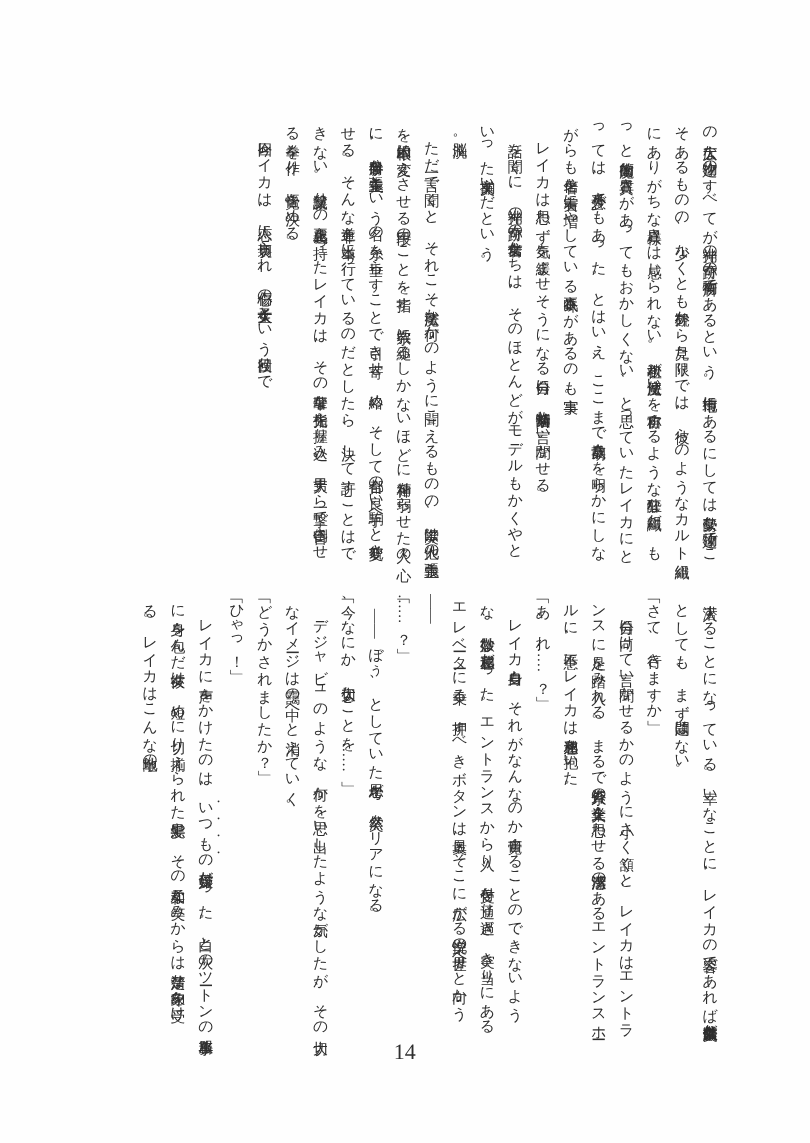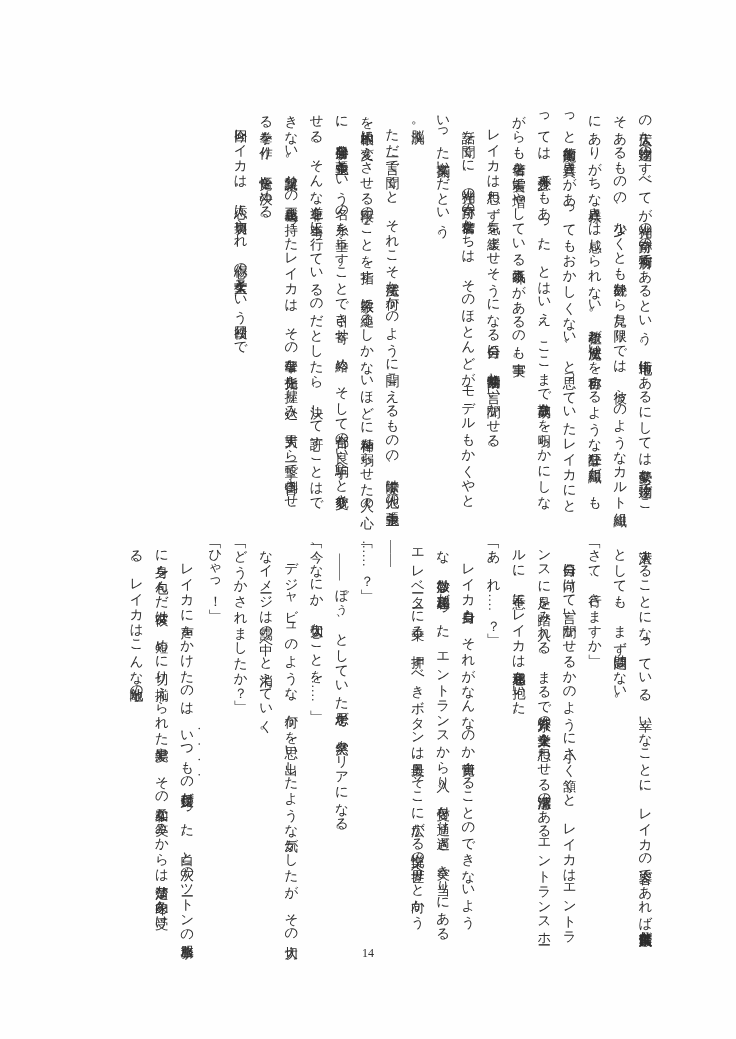--- a/index.html
+++ b/index.html
@@ -47,21 +47,21 @@
     text-emphasis-position: over right;
   }
 
   .page-number {
     position: absolute;
     top: 946px;
     left: 0;
     width: 736px;
     text-align: center;
     font-family: "Liberation Serif", "DejaVu Serif", serif;
-    font-size: 12px;
+    font-size: 20px;
     color: #2e2e2e;
   }
 </style>
 </head>
 <body>
 
 <div id="upper-dan" class="dan">
     <p class="para"><span class="seg">の広大な建物のすべてが神光の奇跡の所有物であるという。市街地にあるにしては豪勢な建物でこそあるものの、少なくとも外観から見た限りでは、彼らのようなカルト組織にありがちな異様さは感じられない。教祖が魔法使いを自称するような酔狂な組織だ。もっと魔術的な異質さがあってもおかしくない、と思っていたレイカにとっては、少々意外でもあった。とはいえ、ここまで胡散臭さを明らかにしながらも信者を着実に増やしている不気味さがあるのも事実。</span></p>
     <p class="para"><span class="seg">　レイカは思わず気を緩ませそうになる自分に、油断禁物と言い聞かせる。</span></p>
     <p class="para"><span class="seg">　話を聞くに、神光の奇跡の女信者たちは、そのほとんどがモデルもかくやといった美女揃いだという。</span></p>

